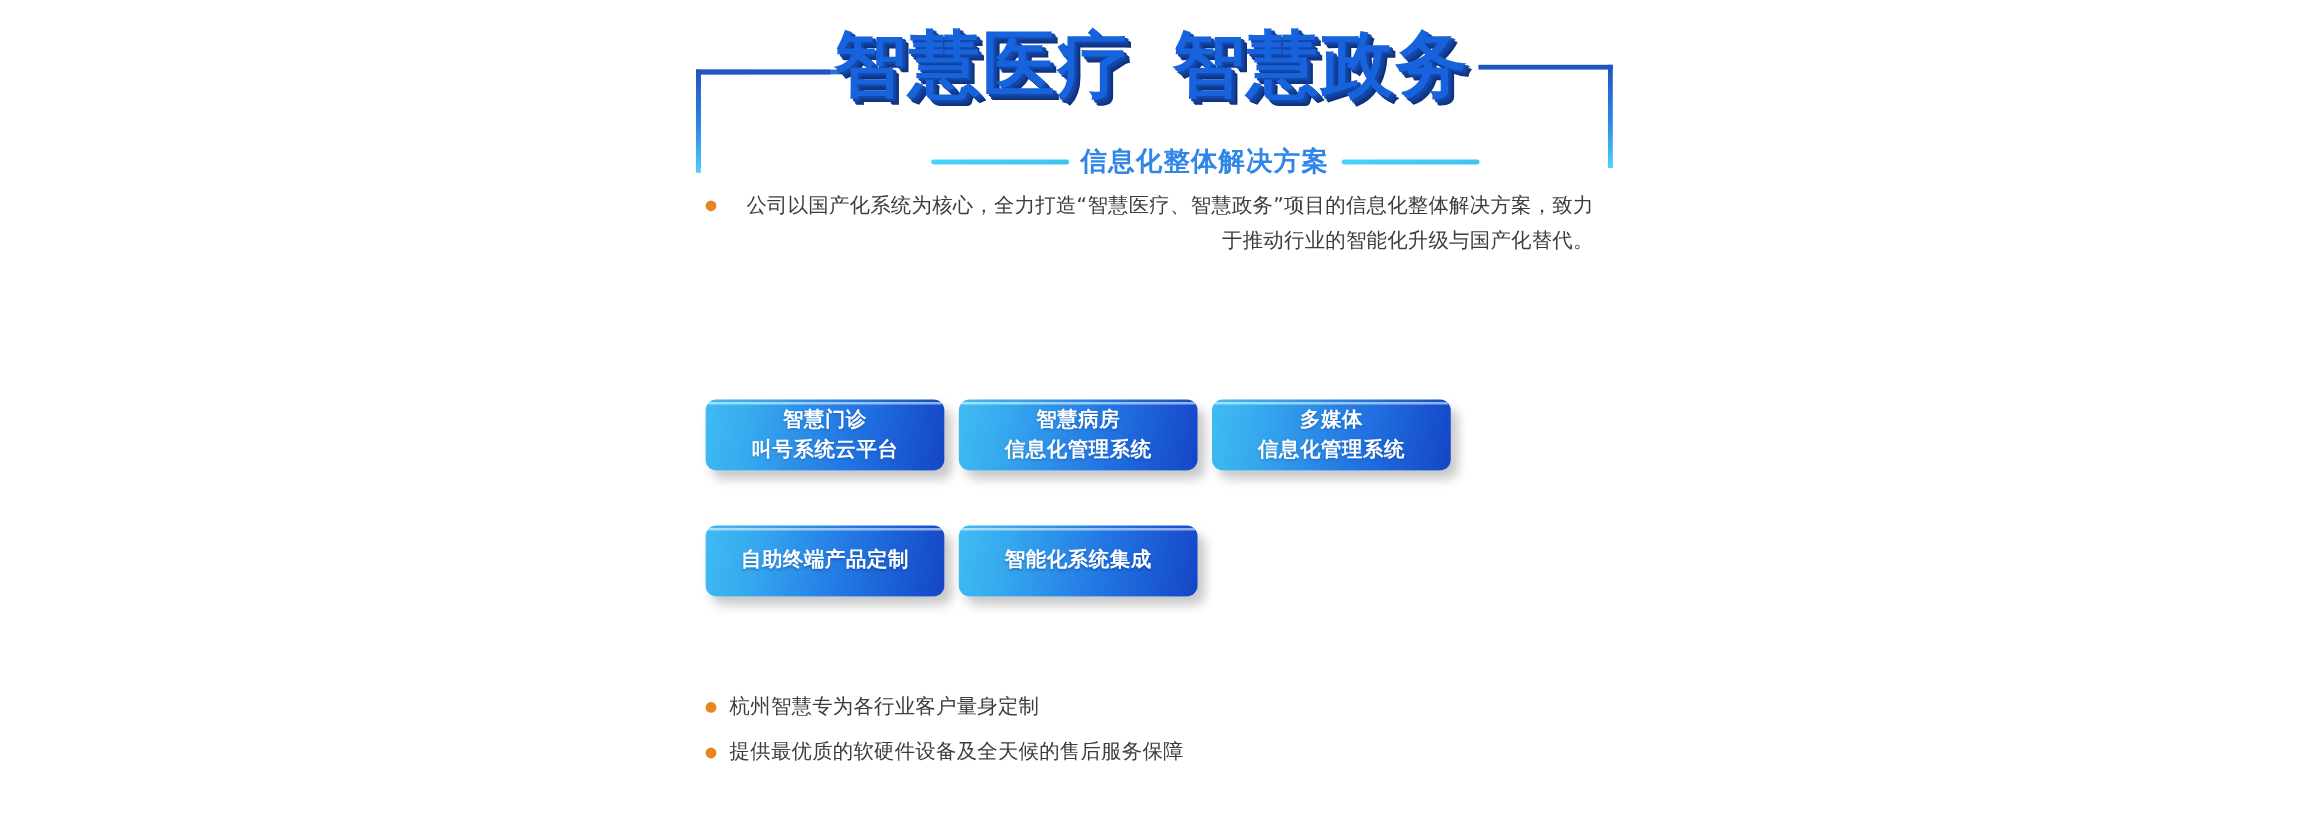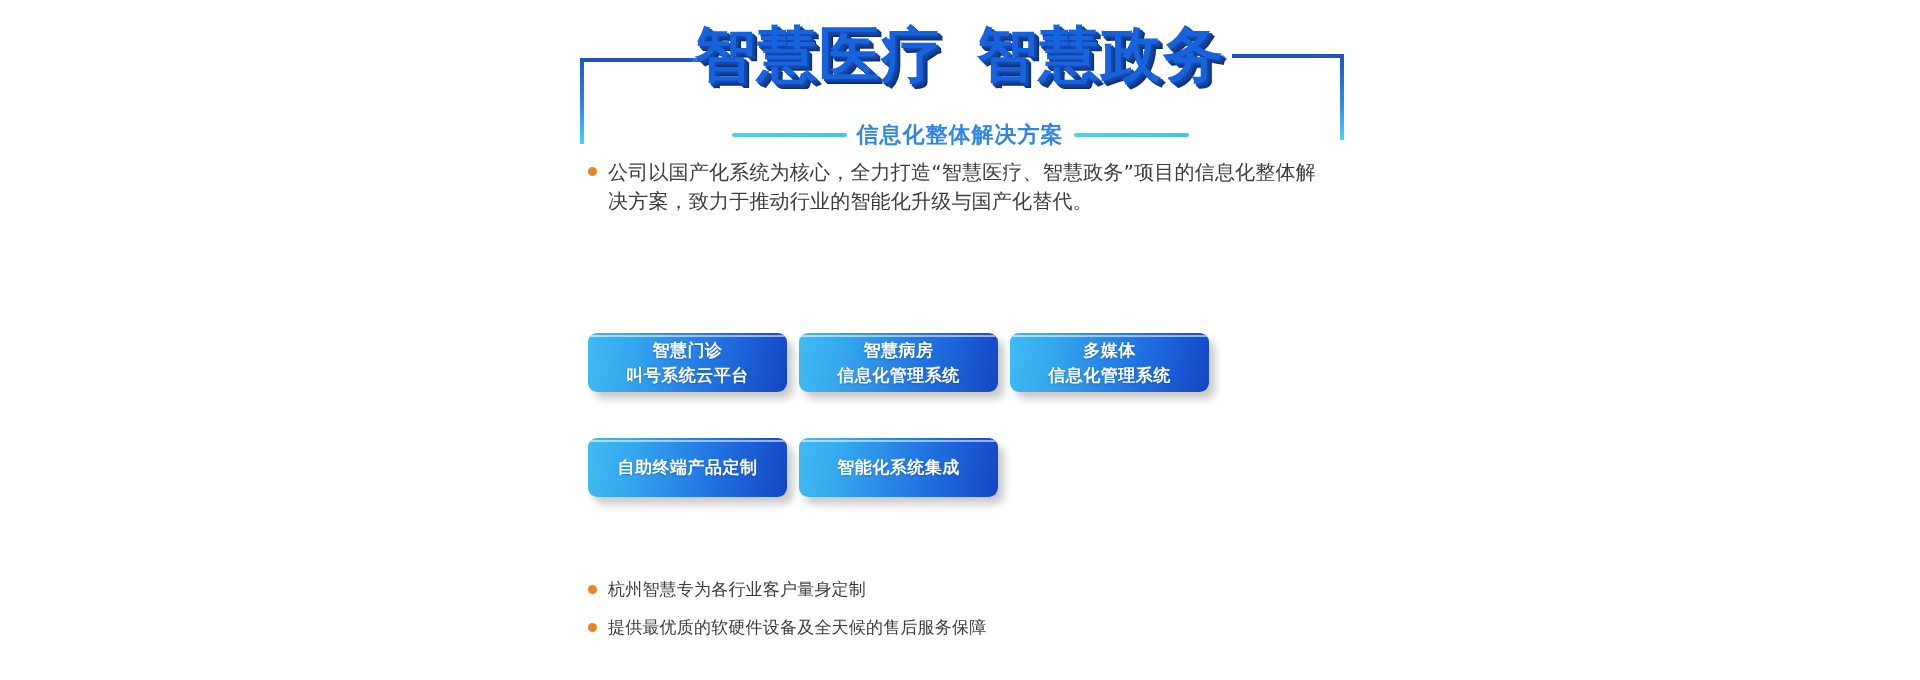--- a/index.html
+++ b/index.html
@@ -107,20 +107,21 @@
 
   .subtitle-row {
     position: absolute;
     left: 0;
     top: 100px;
     width: 760px;
     display: flex;
     align-items: center;
     justify-content: center;
     gap: 10px;
+    padding-left: 44px;
   }
   .subtitle-rule {
     height: 4px;
     width: 115px;
     background: linear-gradient(90deg, #49D2FB, #3FC3F5);
     border-radius: 2px;
   }
   .subtitle-text {
     font-family: "DejaVu Sans", "Liberation Sans", sans-serif;
     font-size: 22px;
@@ -143,24 +144,25 @@
     flex: 0 0 auto;
     width: 9px;
     height: 9px;
     border-radius: 50%;
     background: #E8851F;
     margin-top: 9px;
     margin-right: 11px;
   }
   .intro-text {
     font-family: "DejaVu Sans", "Liberation Sans", sans-serif;
-    font-size: 20px;
+    font-size: 17px;
     line-height: 29px;
     color: #3C3C3C;
     letter-spacing: 0.2px;
+    text-align: right;
   }
 
   
   .grid {
     position: absolute;
     left: 588px;
     top: 297px;
     width: 620px;
     display: grid;
     grid-template-columns: 199px 199px 199px;

